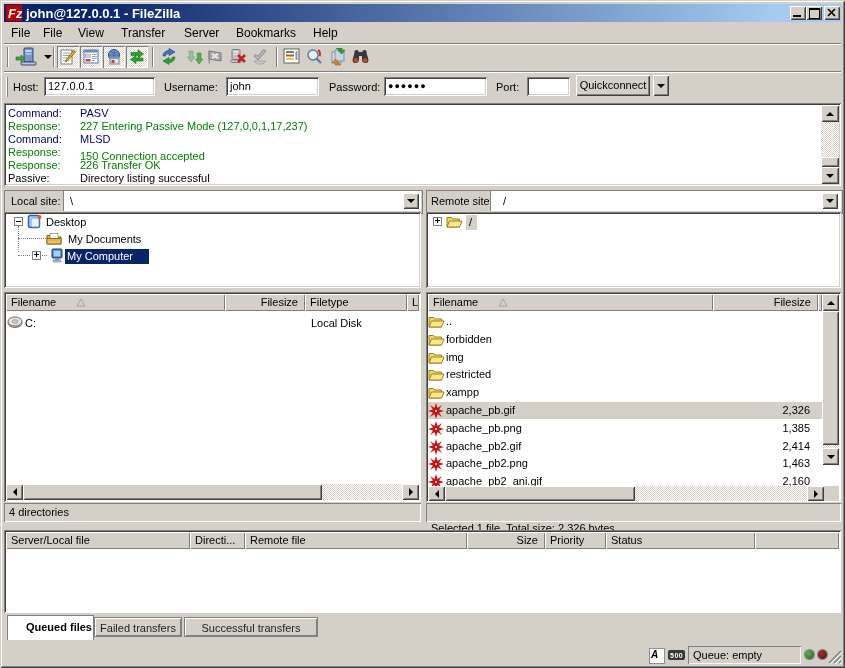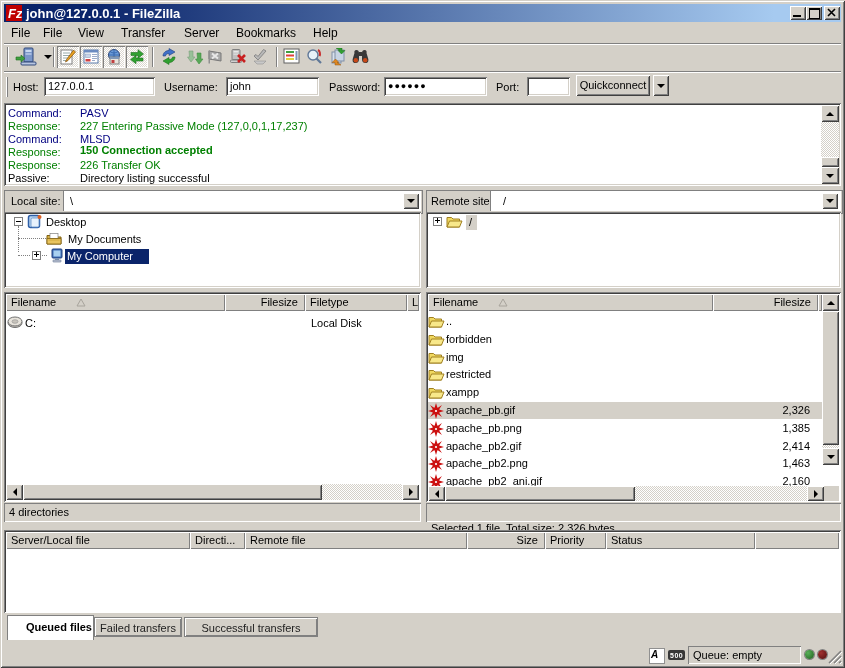--- a/index.html
+++ b/index.html
@@ -170,21 +170,21 @@
   </div>
 
 <div class="abs s2 white" style="left:4px;top:103px;width:837px;height:83px;"></div>
 <div class="abs navy" style="left:8px;top:107px;">Command:</div>
 <div class="abs navy" style="left:80px;top:107px;">PASV</div>
 <div class="abs green" style="left:8px;top:120px;">Response:</div>
 <div class="abs green" style="left:80px;top:120px;">227 Entering Passive Mode (127,0,0,1,17,237)</div>
 <div class="abs navy" style="left:8px;top:133px;">Command:</div>
 <div class="abs navy" style="left:80px;top:133px;">MLSD</div>
 <div class="abs green" style="left:8px;top:146px;">Response:</div>
-<div class="abs green" style="left:80px;top:144px;font-weight:bold;">150 Connection accepted</div>
+<div class="abs green" style="left:80px;top:150px;">150 Connection accepted</div>
 <div class="abs green" style="left:8px;top:159px;">Response:</div>
 <div class="abs green" style="left:80px;top:159px;">226 Transfer OK</div>
 <div class="abs" style="left:8px;top:172px;">Passive:</div>
 <div class="abs" style="left:80px;top:172px;">Directory listing successful</div>
 <div class="abs checker" style="left:821px;top:105px;width:18px;height:79px;"></div>
 <div class="abs sbtn" style="left:821px;top:105px;width:18px;height:17px;">
     <div class="arrowU"></div>
   </div>
 <div class="abs r1" style="left:821px;top:157px;width:18px;height:10px;box-shadow:inset 1px 1px 0 #ffffff, inset -1px -1px 0 #404040, inset 2px 2px 0 #d4d0c8, inset -2px -2px 0 #808080;"></div>
 <div class="abs sbtn" style="left:821px;top:167px;width:18px;height:17px;">

